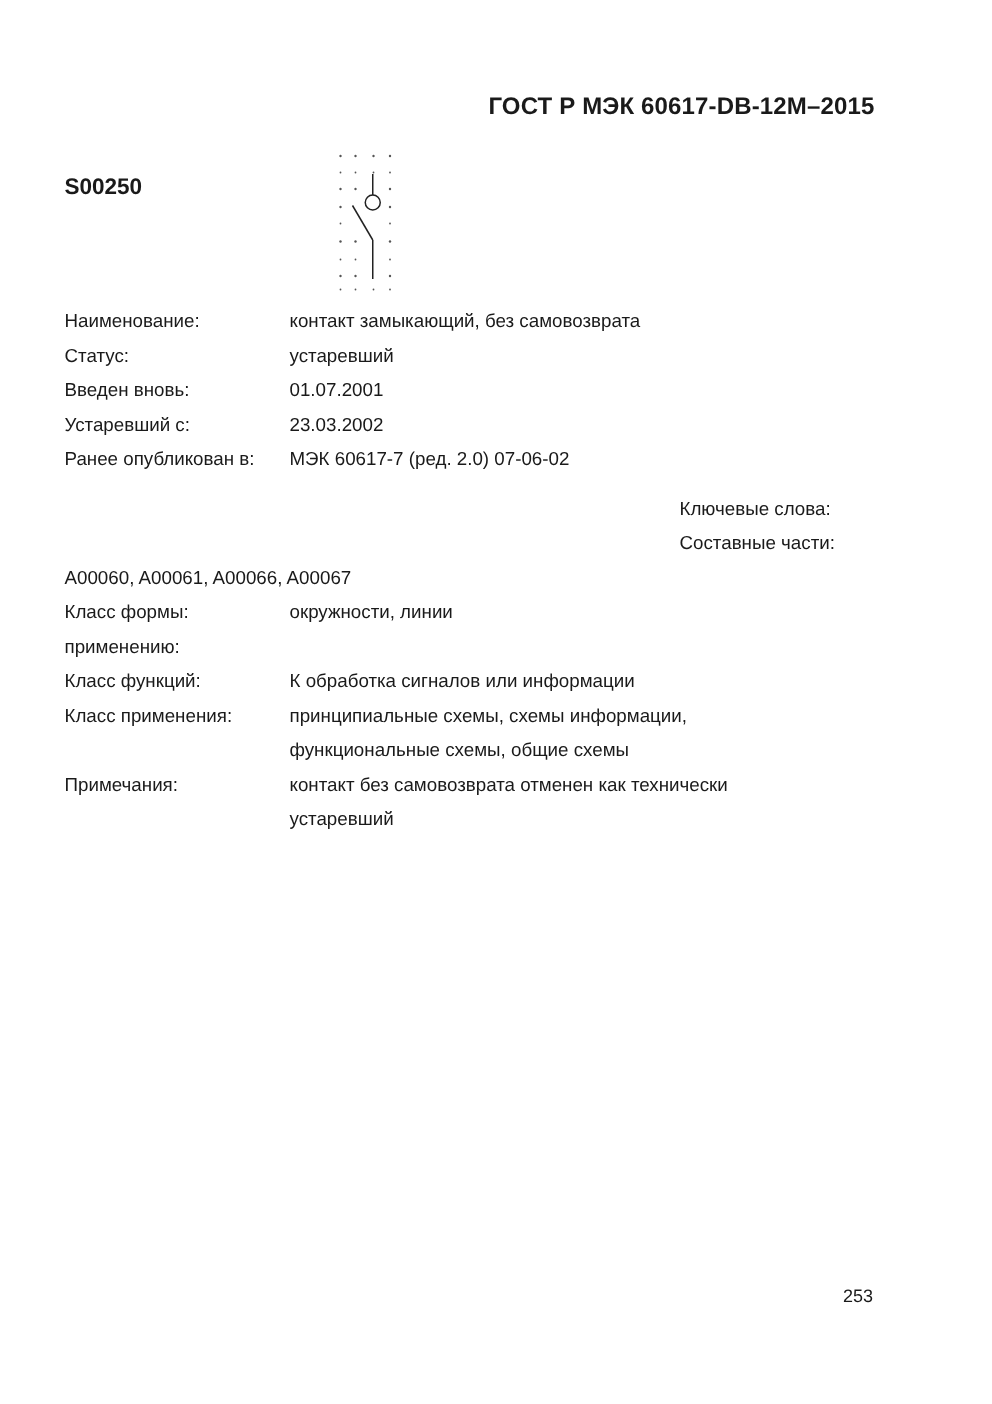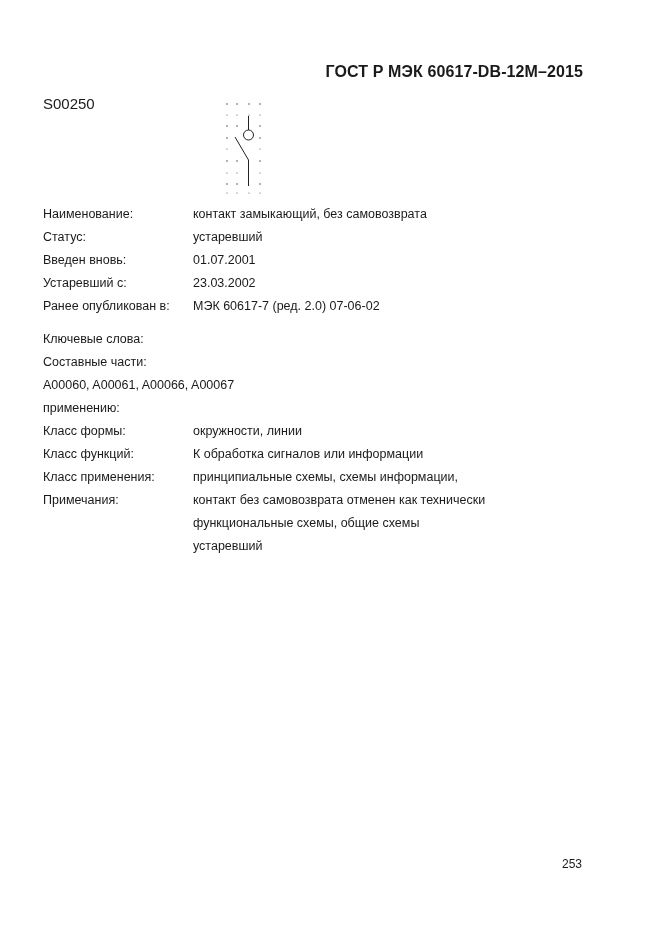--- a/index.html
+++ b/index.html
@@ -5,31 +5,31 @@
     html, body { margin: 0; padding: 0; background: #ffffff; }
     body {
       width: 661px; height: 936px; position: relative; overflow: hidden;
       font-family: "Liberation Sans", sans-serif; color: #1a1a1a;
     }
     .header-std {
       position: absolute; right: 78px; top: 63px;
       font-weight: bold; font-size: 16px; letter-spacing: 0.1px;
     }
     .symbol-id {
-      position: absolute; left: 43px; top: 95px;
-      font-weight: normal; font-size: 15px;
+      position: absolute; left: 43px; top: 116px;
+      font-weight: bold; font-size: 15px;
     }
     .symbol-graphic {
       position: absolute; left: 215px; top: 95px; width: 55px; height: 105px;
     }
     .fields {
       position: absolute; left: 43px; top: 203px; width: 560px;
       font-size: 12.5px; line-height: 23px;
     }
-    .row { display: flex; }
+    .row { display: flex; justify-content: flex-end; }
     .row .lbl { width: 150px; flex: 0 0 150px; }
     .row .val { flex: 1; }
     .gap { height: 10px; }
     .page-num {
       position: absolute; right: 79px; top: 857px; font-size: 12px;
     }
   </style>
 </head>
 <body>
 
@@ -106,42 +106,42 @@
   <div class="row">
     <span class="lbl">Ключевые слова:</span>
   </div>
   <div class="row">
     <span class="lbl">Составные части:</span>
   </div>
   <div class="row">
     <span class="val">A00060, A00061, A00066, A00067</span>
   </div>
   <div class="row">
+    <span class="lbl">Класс формы:</span>
+    <span class="val">окружности, линии</span>
+  </div>
+  <div class="row">
     <span class="lbl">применению:</span>
     <span class="val"></span>
-  </div>
-  <div class="row">
-    <span class="lbl">Класс формы:</span>
-    <span class="val">окружности, линии</span>
   </div>
   <div class="row">
     <span class="lbl">Класс функций:</span>
     <span class="val">К обработка сигналов или информации</span>
   </div>
   <div class="row">
     <span class="lbl">Класс применения:</span>
     <span class="val">принципиальные схемы, схемы информации,</span>
   </div>
   <div class="row">
+    <span class="lbl"></span>
+    <span class="val">функциональные схемы, общие схемы</span>
+  </div>
+  <div class="row">
     <span class="lbl">Примечания:</span>
     <span class="val">контакт без самовозврата отменен как технически</span>
-  </div>
-  <div class="row">
-    <span class="lbl"></span>
-    <span class="val">функциональные схемы, общие схемы</span>
   </div>
   <div class="row">
     <span class="lbl"></span>
     <span class="val">устаревший</span>
   </div>
 </div>
 
 <div class="page-num">253</div>
 
 </body></html>

